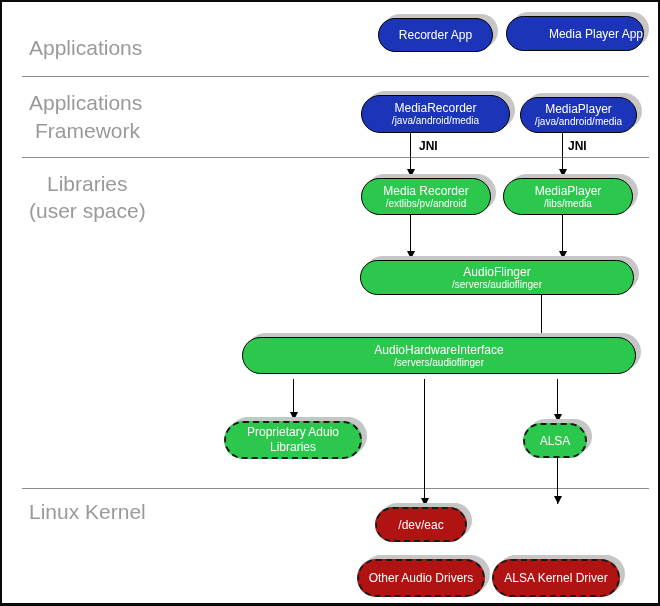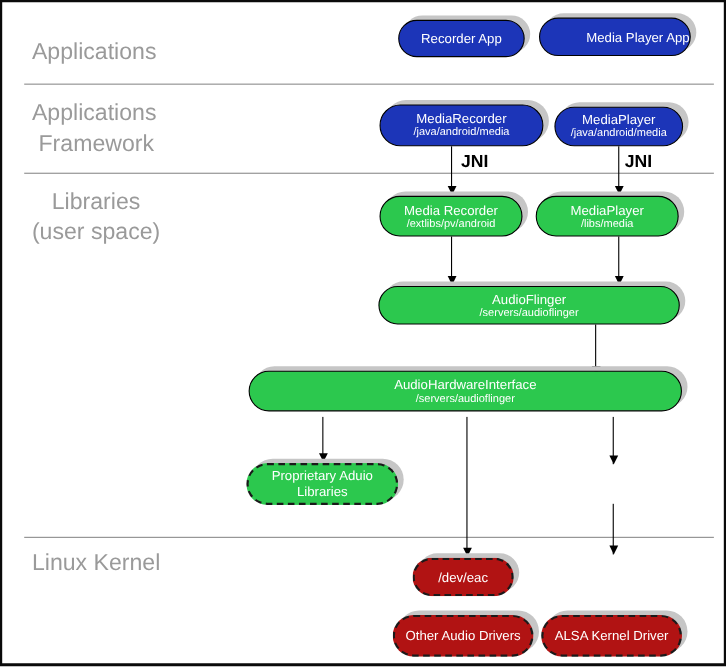--- a/index.html
+++ b/index.html
@@ -27,21 +27,21 @@
   }
   .node{
     position:absolute;
     box-sizing:border-box;
     border-radius:999px;
     display:flex;flex-direction:column;
     align-items:center;justify-content:center;
     color:#fff;text-align:center;
     box-shadow:5px -4px 0 0 var(--shadow,#c6c6c6);
   }
-  .node.solid{border:1.5px solid #000;}
+  .node.solid{border:1.5px solid #000;margin-left:16px;}
   .node.dashed{border:2px dashed #1a1a1a;}
   .node.blue{background:var(--blue,#1c35b8);}
   .node.green{background:var(--green,#2cc84e);}
   .node.red{background:var(--red,#b11313);}
   .node .t1{font-size:12px;line-height:14px;}
   .node .t2{font-size:10px;line-height:12px;}
   .node.wrap2 .t1{font-size:12px;line-height:15px;padding:0 8px;}
   .edge{
     position:absolute;
     width:1px;
@@ -50,21 +50,21 @@
   .edge::after{
     content:"";
     position:absolute;
     bottom:0;left:-3.5px;
     border-left:4px solid transparent;
     border-right:4px solid transparent;
     border-top:8px solid #000;
   }
   .edge-label{
     position:absolute;
-    font-size:16px;
+    font-size:12px;
     font-weight:bold;
     color:#000;
     white-space:nowrap;
   }
 </style>
 </head>
 <body>
 
 <div id="canvas">
 
@@ -123,20 +123,23 @@
   </div>
 
   <div class="node green solid" style="left:224px;top:335px;width:394px;height:37px;">
     <div class="t1">AudioHardwareInterface</div>
     <div class="t2">/servers/audioflinger</div>
   </div>
 
   <div class="node green dashed wrap2" style="left:222px;top:419px;width:138px;height:38px;">
     <div class="t1">Proprietary Aduio Libraries</div>
   </div>
+  <div class="node green dashed" style="left:521px;top:421px;width:64px;height:35px;">
+    <div class="t1">ALSA</div>
+  </div>
 
   <div class="node red dashed" style="left:373px;top:505px;width:92px;height:35px;">
     <div class="t1">/dev/eac</div>
   </div>
   <div class="node red dashed" style="left:355px;top:557px;width:128px;height:38px;">
     <div class="t1">Other Audio Drivers</div>
   </div>
   <div class="node red dashed" style="left:490px;top:557px;width:128px;height:38px;">
     <div class="t1">ALSA Kernel Driver</div>
   </div>

